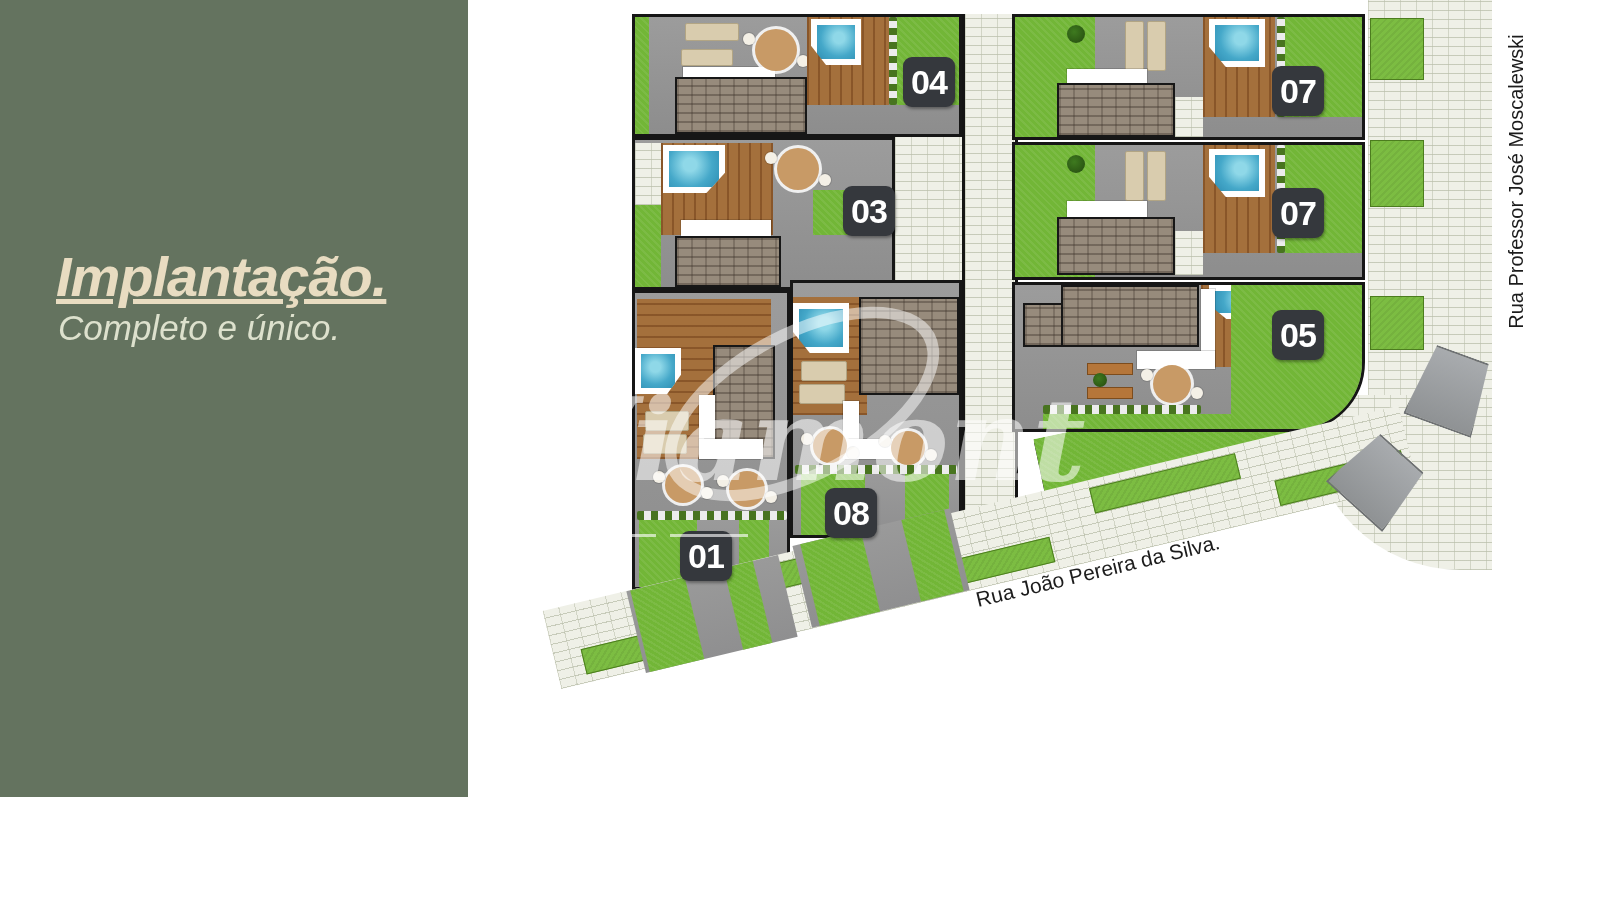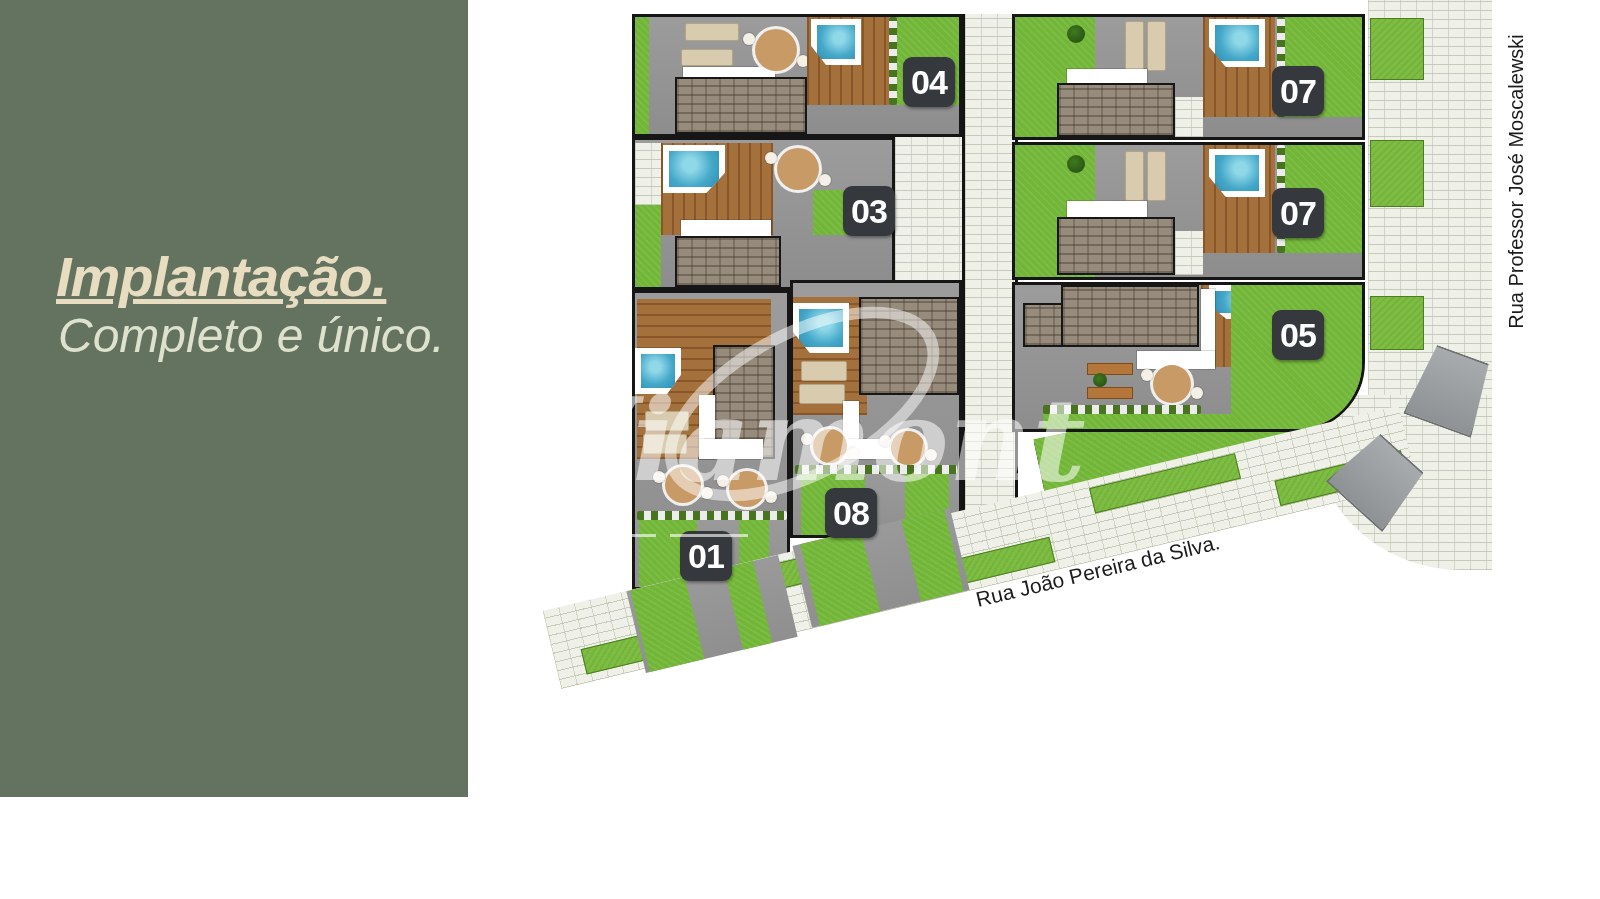--- a/index.html
+++ b/index.html
@@ -6,21 +6,21 @@
   body{
     width:1600px;height:899px;position:relative;overflow:hidden;
     background:#ffffff;font-family:"Liberation Sans",sans-serif;
   }
   .abs{position:absolute;}
 
   
   #left-panel{left:0;top:0;width:468px;height:797px;background:#64735f;z-index:20;}
   #panel-title{left:56px;top:244px;width:400px;font-size:56px;font-weight:bold;font-style:italic;
     color:#e8dcc1;letter-spacing:-1px;}
-  #panel-subtitle{left:58px;top:308px;width:400px;font-size:48px;font-style:italic;font-weight:400;
+  #panel-subtitle{left:58px;top:308px;width:400px;font-size:35px;font-style:italic;font-weight:400;
     color:#dde1cd;}
 
   
   .lawn{background-color:#72b637;background-image:
     repeating-linear-gradient(45deg,rgba(255,255,255,.07) 0 2px,transparent 2px 5px);}
   .lawn-dk{background-color:#7cbd42;border:1px solid #4c7d1e;box-sizing:border-box;background-image:
     repeating-linear-gradient(135deg,rgba(0,0,0,.06) 0 2px,transparent 2px 5px);}
   .pavers{background-color:#eff0e7;background-image:
     repeating-linear-gradient(0deg,rgba(185,190,170,.75) 0 1px,transparent 1px 9px),
     repeating-linear-gradient(90deg,rgba(185,190,170,.55) 0 1px,transparent 1px 16px);}

